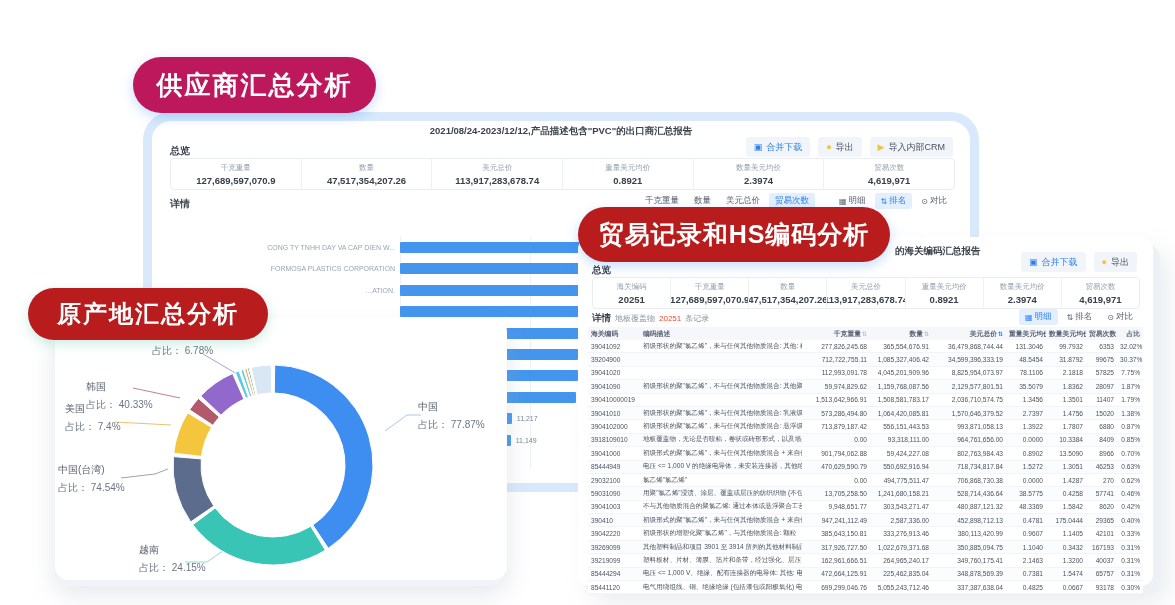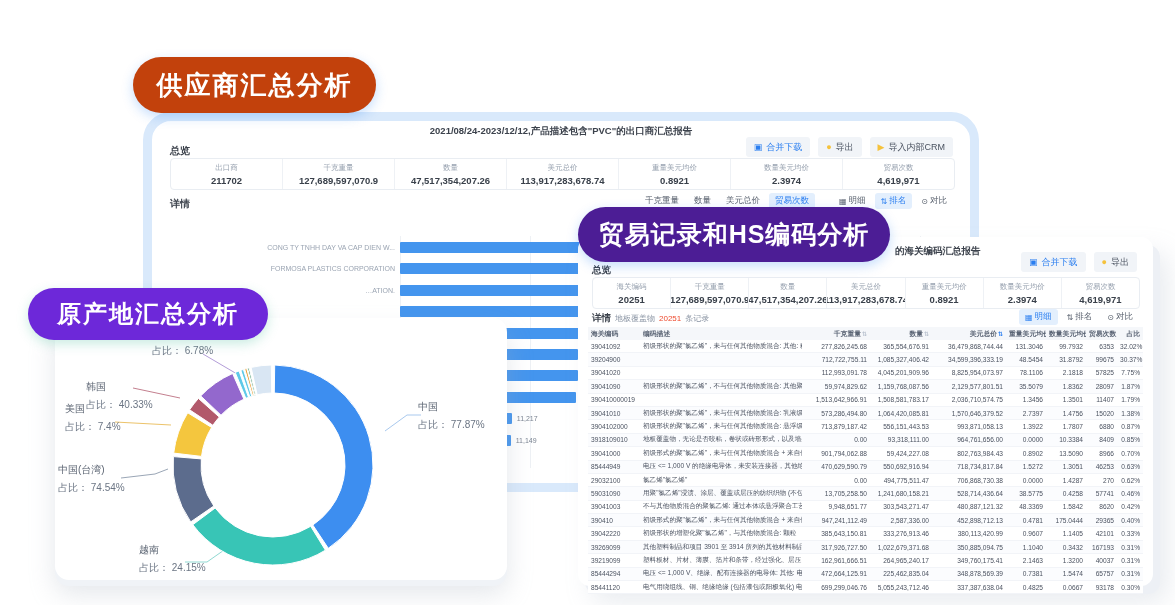--- a/index.html
+++ b/index.html
@@ -65,24 +65,20 @@
     <span class="btn">
       <span class="ic" style="color:#f5c23c">▶</span>
       <span>导入内部CRM</span>
       </span>
   </div>
 
   <div class="abs sec-label" style="left:18px;top:23px">总览</div>
 
   <div class="sumbox" style="left:18px;top:37px;width:783px;height:30px">
       <div class="sumcell">
-        <div class="sumlabel">出口商</div>
-        <div class="sumval">211702</div>
-      </div>
-      <div class="sumcell">
         <div class="sumlabel">千克重量</div>
         <div class="sumval">127,689,597,070.9</div>
       </div>
       <div class="sumcell">
         <div class="sumlabel">数量</div>
         <div class="sumval">47,517,354,207.26</div>
       </div>
       <div class="sumcell">
         <div class="sumlabel">美元总价</div>
         <div class="sumval">113,917,283,678.74</div>
@@ -521,15 +517,15 @@
             <td>0.4825</td>
             <td>0.0667</td>
             <td>93178</td>
             <td>0.30%</td>
           </tr>
         </tbody>
     </table>
   </div>
 </div>
 
-<div class="pill-banner" style="left:133px;top:57px;width:243px;height:56px;background:#c2410c;border-radius:28px;font-size:26px;z-index:7">供应商汇总分析</div>
-<div class="pill-banner" style="left:578px;top:207px;width:312px;height:55px;background:#4c1d95;border-radius:28px;font-size:25px;letter-spacing:1px;z-index:6">贸易记录和HS编码分析</div>
-<div class="pill-banner" style="left:28px;top:288px;width:240px;height:52px;background:#6d28d9;border-radius:26px;font-size:24px;z-index:6;box-shadow:0 4px 12px rgba(78,192,160,.3)">原产地汇总分析</div>
+<div class="pill-banner" style="left:133px;top:57px;width:243px;height:56px;background:#be185d;border-radius:28px;font-size:26px;z-index:7">供应商汇总分析</div>
+<div class="pill-banner" style="left:578px;top:207px;width:312px;height:55px;background:#b91c1c;border-radius:28px;font-size:25px;letter-spacing:1px;z-index:6">贸易记录和HS编码分析</div>
+<div class="pill-banner" style="left:28px;top:288px;width:240px;height:52px;background:#b91c1c;border-radius:26px;font-size:24px;z-index:6;box-shadow:0 4px 12px rgba(78,192,160,.3)">原产地汇总分析</div>
 
 </body></html>

